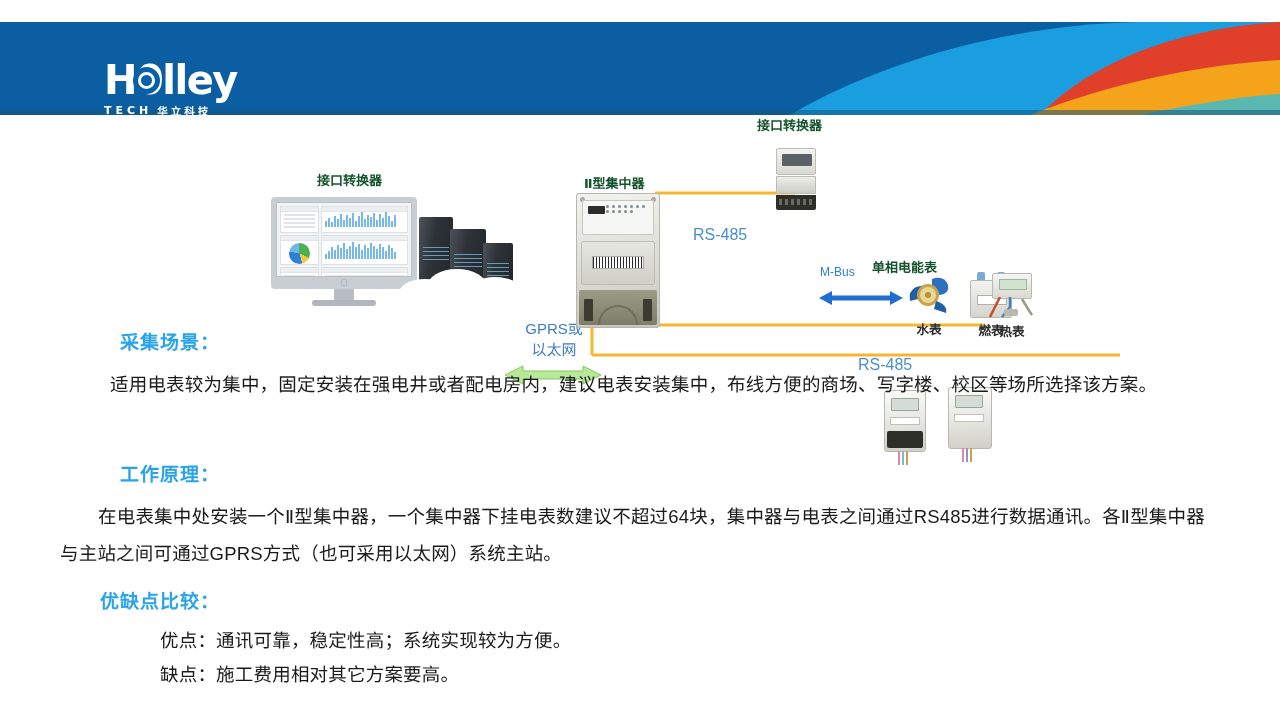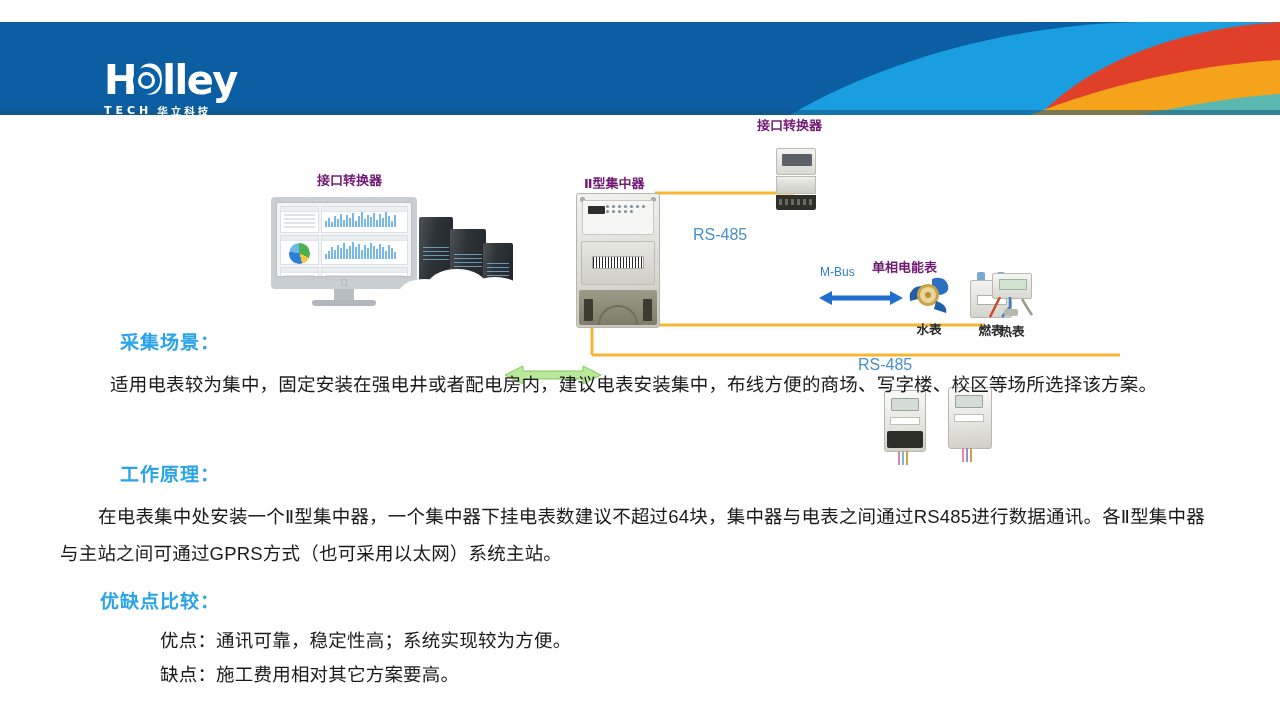--- a/index.html
+++ b/index.html
@@ -121,21 +121,21 @@
     left: 0;
     top: 115px;
     width: 1280px;
     height: 255px;
   }
 
   .dlabel {
     position: absolute;
     font-size: 13px;
     font-weight: 700;
-    color: #701a75;
+    color: #14532d;
     white-space: nowrap;
   }
 
   
   .monitor {
     position: absolute;
     left: 271px;
     top: 82px;
     width: 146px;
     height: 110px;
@@ -724,20 +724,24 @@
     <svg class="cloud" viewBox="0 0 152 44">
       <g fill="#ffffff">
         <ellipse cx="26" cy="30" rx="26" ry="14"></ellipse>
         <ellipse cx="58" cy="24" rx="30" ry="18"></ellipse>
         <ellipse cx="96" cy="29" rx="28" ry="15"></ellipse>
         <ellipse cx="126" cy="33" rx="24" ry="11"></ellipse>
         <rect x="14" y="30" width="124" height="14"></rect>
       </g>
     </svg>
 
+    <div class="gprs-label">
+      <div>GPRS或</div>
+      <div>以太网</div>
+    </div>
     <svg class="gprs-arrow" viewBox="0 0 100 22">
       <path d="M 2 11 L 20 2 L 20 7 L 80 7 L 80 2 L 98 11 L 80 20 L 80 15 L 20 15 L 20 20 Z" fill="#b8e89a" stroke="#84c95e" stroke-width="1"></path>
     </svg>
 
     <div class="dlabel" style="left:584px; top:58px;">Ⅱ型集中器</div>
     <div class="concentrator">
       <div class="conc-body"></div>
       <div class="conc-screw" style="left:4px;  top:4px;"></div>
       <div class="conc-screw" style="right:4px; top:4px;"></div>
       <div class="conc-top-panel">

